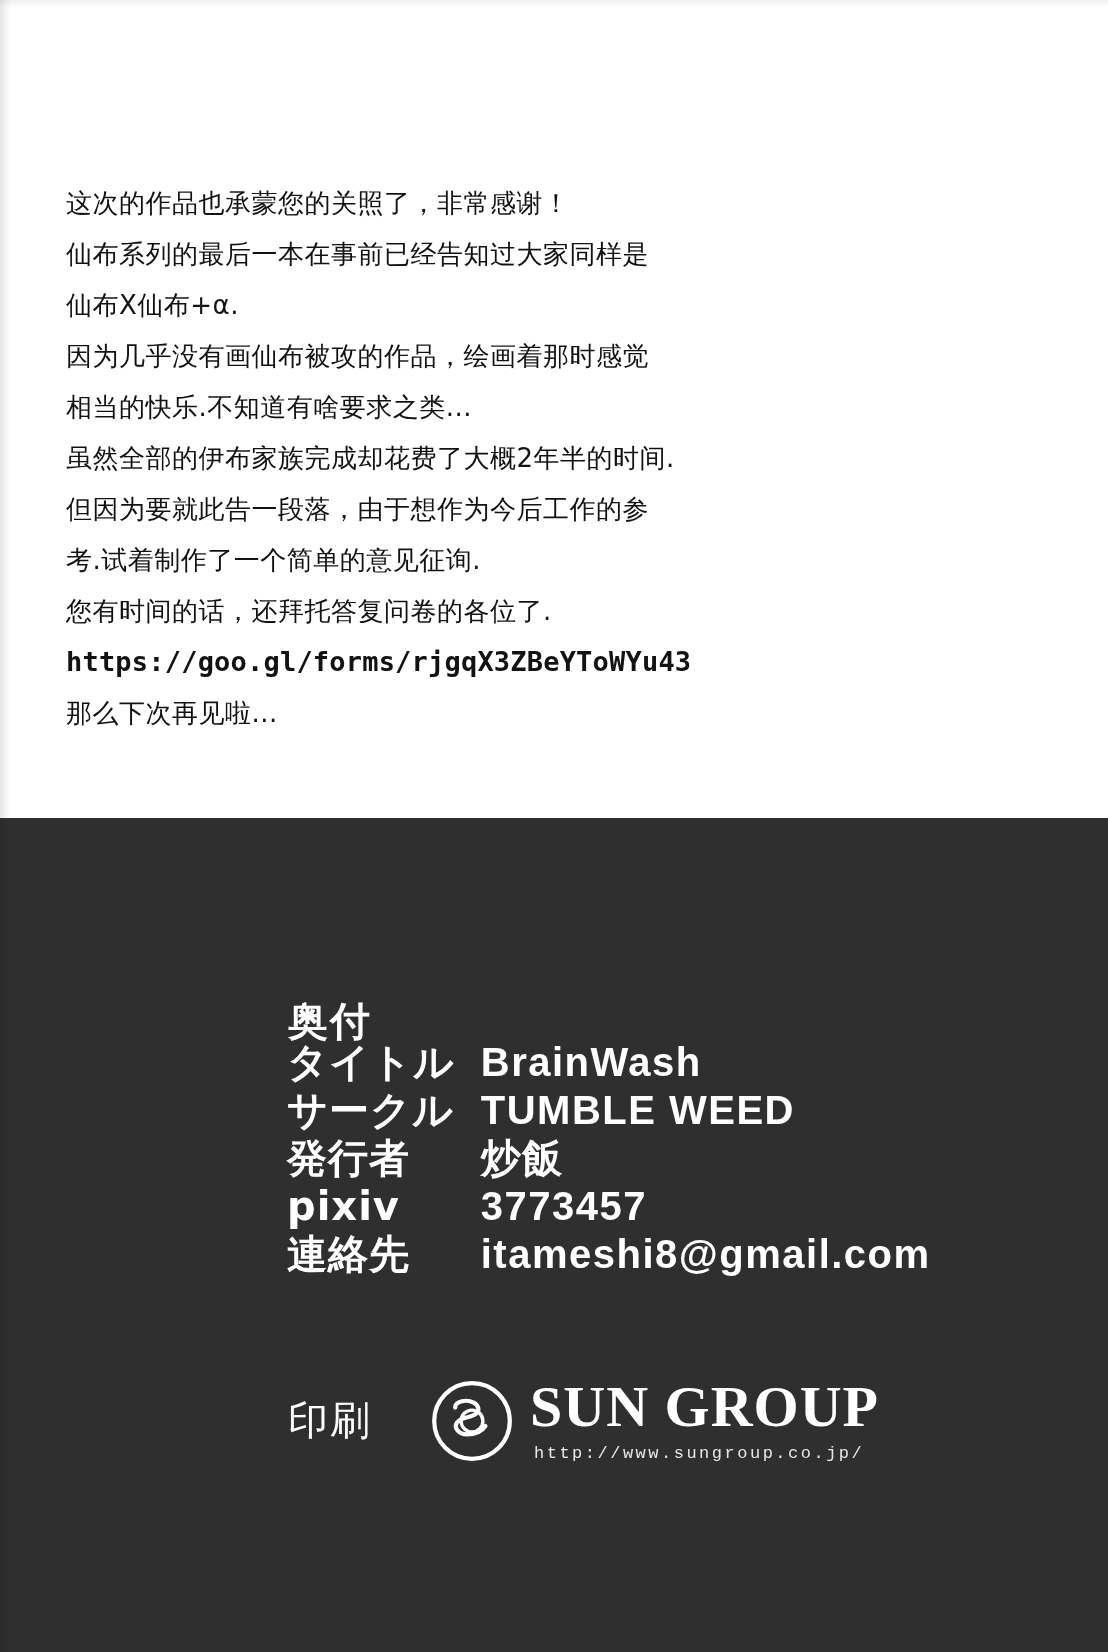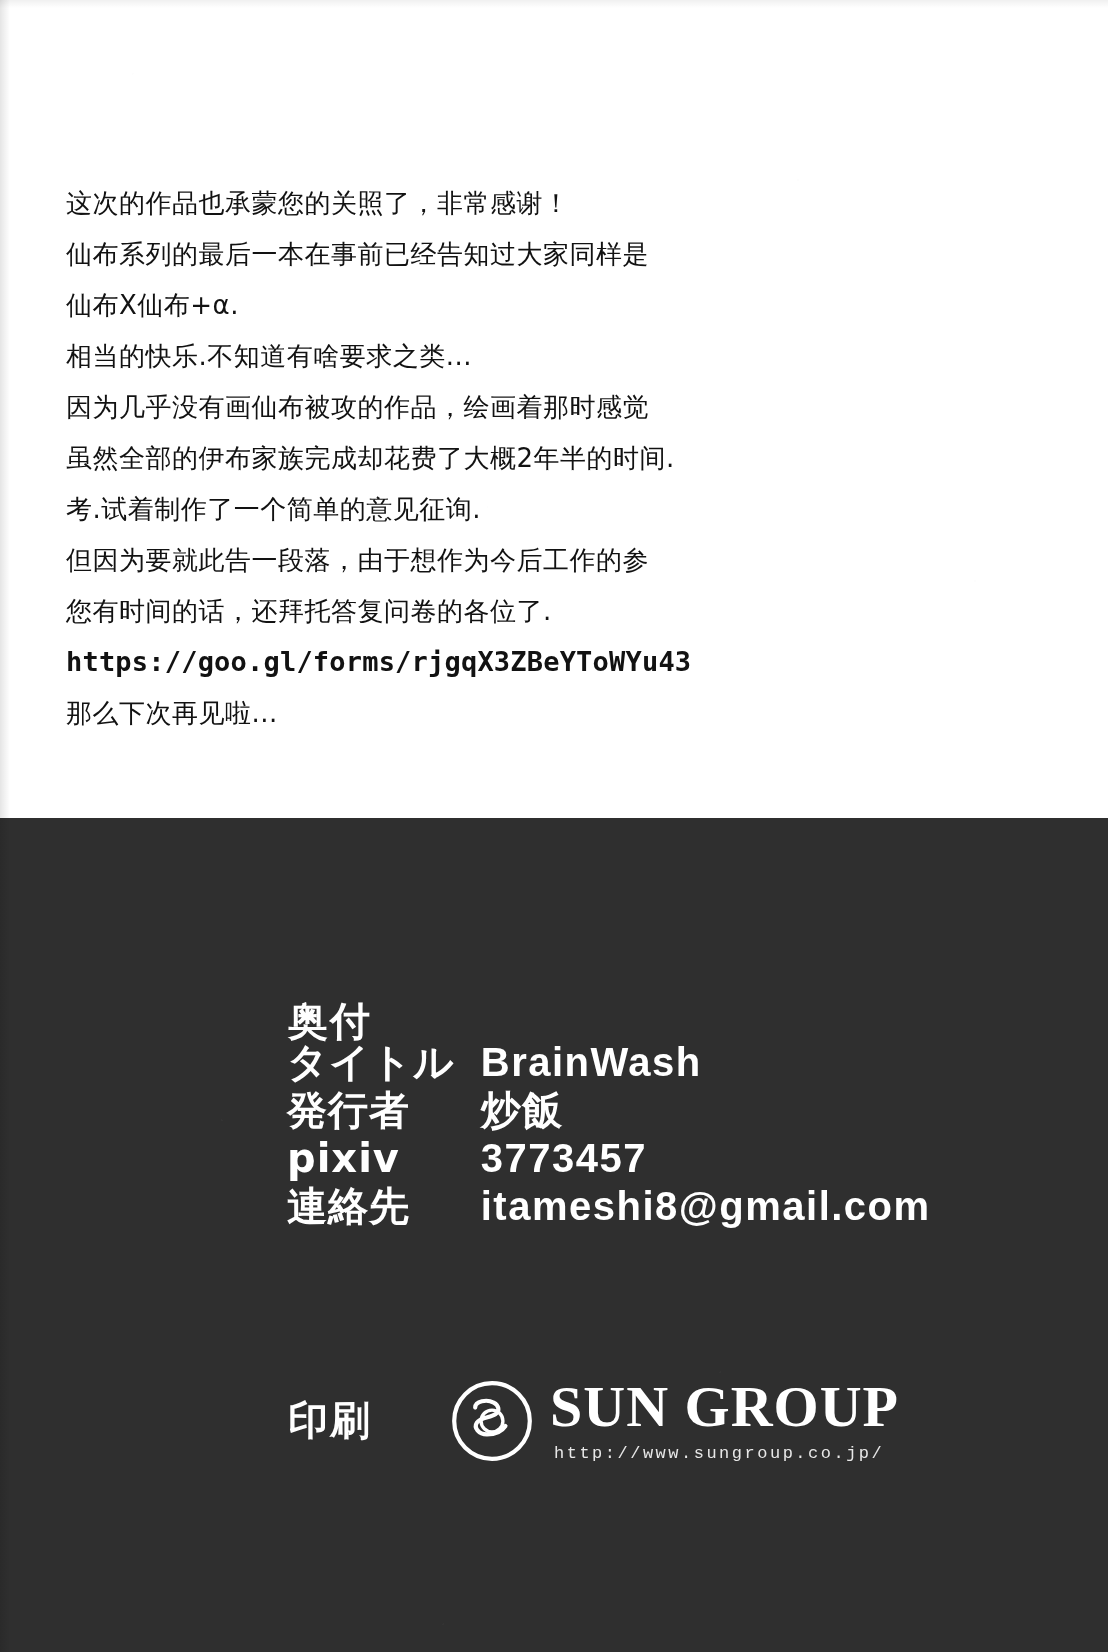--- a/index.html
+++ b/index.html
@@ -136,24 +136,24 @@
   
   .printer-row {
     position: absolute;
     left: 288px;
     top: 560px;
     display: flex;
     align-items: center;
   }
   .printer-label {
     font-size: 40px;
-    font-weight: bold;
+    font-weight: normal;
     letter-spacing: 2px;
     font-family: "DejaVu Sans", sans-serif;
-    margin-right: 78px;
+    margin-right: 58px;
   }
   .logo-wrap {
     display: flex;
     align-items: center;
   }
   .logo-mark {
     width: 84px;
     height: 84px;
     margin-right: 16px;
     flex: none;
@@ -184,40 +184,44 @@
 <body>
 
 <div class="page">
 
   <div class="afterword">
     <div class="speckle-top"></div>
     <div class="afterword-lines">
       <div class="aw-line"><span class="hl">这次的作品也承蒙您的关照了，非常感谢！</span></div>
       <div class="aw-line"><span class="hl">仙布系列的最后一本在事前已经告知过大家同样是</span></div>
       <div class="aw-line"><span class="hl">仙布X仙布+α.</span></div>
+      <div class="aw-line"><span class="hl">因为几乎没有画仙布被攻的作品，绘画着那时感觉</span></div>
       <div class="aw-line"><span class="hl">相当的快乐.不知道有啥要求之类...</span></div>
-      <div class="aw-line"><span class="hl">因为几乎没有画仙布被攻的作品，绘画着那时感觉</span></div>
       <div class="aw-line"><span class="hl">虽然全部的伊布家族完成却花费了大概2年半的时间.</span></div>
+      <div class="aw-line"><span class="hl">但因为要就此告一段落，由于想作为今后工作的参</span></div>
       <div class="aw-line"><span class="hl">考.试着制作了一个简单的意见征询.</span></div>
-      <div class="aw-line"><span class="hl">但因为要就此告一段落，由于想作为今后工作的参</span></div>
       <div class="aw-line"><span class="hl">您有时间的话，还拜托答复问卷的各位了.</span></div>
       <div class="aw-line"><span class="hl aw-url">https://goo.gl/forms/rjgqX3ZBeYToWYu43</span></div>
       <div class="aw-line"><span class="hl">那么下次再见啦...</span></div>
     </div>
   </div>
 
   <div class="colophon">
 
     <div class="colophon-heading">奥付</div>
 
     <table class="info-table">
       <tbody>
           <tr>
         <td class="label">タイトル</td>
         <td class="value">BrainWash</td>
+      </tr>
+      <tr>
+        <td class="label">サークル</td>
+        <td class="value">TUMBLE WEED</td>
       </tr>
       <tr>
         <td class="label">発行者</td>
         <td class="value">炒飯</td>
       </tr>
       <tr>
         <td class="label">pixiv</td>
         <td class="value">3773457</td>
       </tr>
       <tr>

